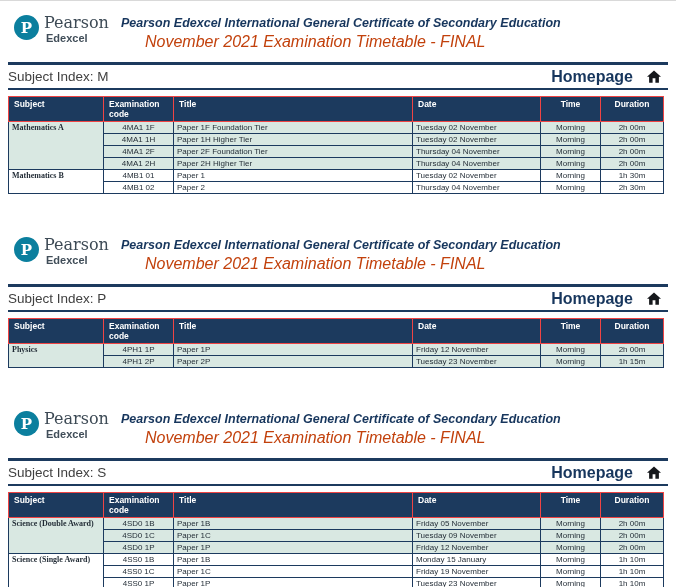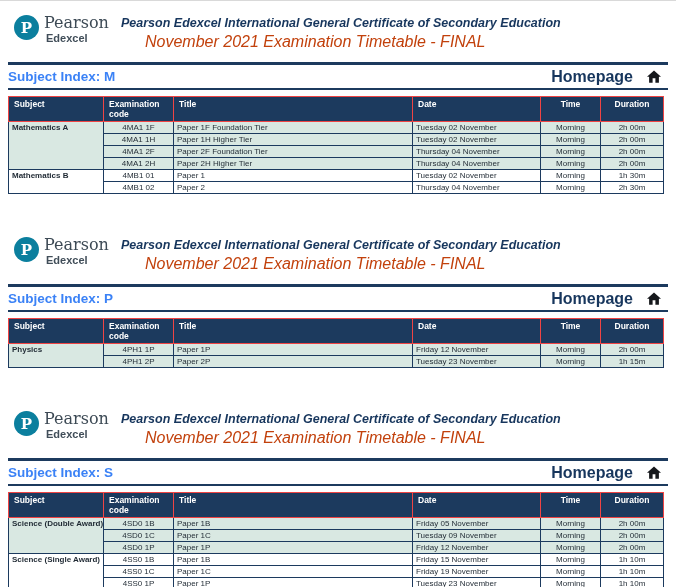--- a/index.html
+++ b/index.html
@@ -25,21 +25,21 @@
   .doc-titles{margin-left:7px;padding-top:2px;font-style:italic;}
   .doc-title{font-size:12.5px;font-weight:bold;color:#17365d;line-height:14px;}
   .doc-subtitle{font-size:16px;color:#c2410c;line-height:13px;margin-top:5px;margin-left:24px;}
 
   
   .index-bar{
     border-top:3px solid #1c3a5e;border-bottom:2px solid #1c3a5e;
     display:flex;align-items:center;justify-content:space-between;
     height:21px;padding:1px 0;
   }
-  .index-title{font-size:13.5px;font-weight:bold;color:#3b82f6;}
+  .index-title{font-size:13.5px;font-weight:normal;color:#404040;}
   .homepage-group{display:flex;align-items:center;gap:14px;margin-right:7px;}
   .homepage-link{font-size:16px;font-weight:bold;color:#17365d;text-decoration:none;cursor:pointer;margin-left:36px;}
   .home-icon{display:block;line-height:0;cursor:pointer;}
   .home-icon svg{width:14px;height:13px;fill:#16181c;display:block;}
 
   
   table{border-collapse:collapse;width:655px;margin-top:6px;table-layout:fixed;}
   col.c-subject{width:95px;}  col.c-code{width:70px;}
   col.c-title{width:239px;}   col.c-date{width:128px;}
   col.c-time{width:60px;}     col.c-dur{width:63px;}
@@ -48,21 +48,21 @@
     text-align:left;vertical-align:top;line-height:10px;
     padding:2px 2px 2px 5px;border:1px solid #ef4444;height:19px;
   }
   th.center{text-align:center;padding-left:2px;}
   td{
     font-size:8px;color:#1f2933;border:1px solid #1c3a5e;
     padding:1px 3px;height:9px;line-height:9px;white-space:nowrap;overflow:hidden;
     background:#ffffff;
   }
   td.shade{background:#d9e8e2;}
-  td.subject-cell{font-weight:bold;vertical-align:top;font-size:8px;}
+  td.subject-cell{font-weight:bold;vertical-align:top;font-size:8px;font-family:Liberation Serif, serif;}
   td.center{text-align:center;}
 </style>
 </head>
 <body>
 
 <div class="page">
 
   <div class="section">
     <div class="brand-row">
       <div class="logo">
@@ -296,21 +296,21 @@
           <td class="center shade">4SD0 1P</td>
           <td class="shade">Paper 1P</td>
           <td class="shade">Friday 12 November</td>
           <td class="center shade">Morning</td>
           <td class="center shade">2h 00m</td>
         </tr>
         <tr>
           <td class="subject-cell" rowspan="3">Science (Single Award)</td>
           <td class="center">4SS0 1B</td>
           <td>Paper 1B</td>
-          <td>Friday 15 November</td>
+          <td>Monday 15 January</td>
           <td class="center">Morning</td>
           <td class="center">1h 10m</td>
         </tr>
         <tr>
           <td class="center">4SS0 1C</td>
           <td>Paper 1C</td>
           <td>Friday 19 November</td>
           <td class="center">Morning</td>
           <td class="center">1h 10m</td>
         </tr>

